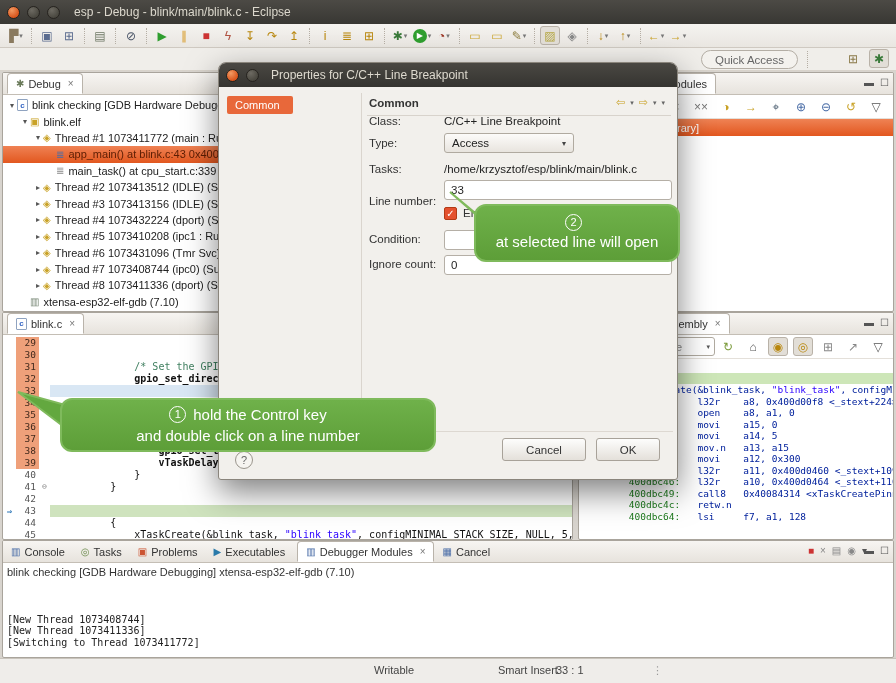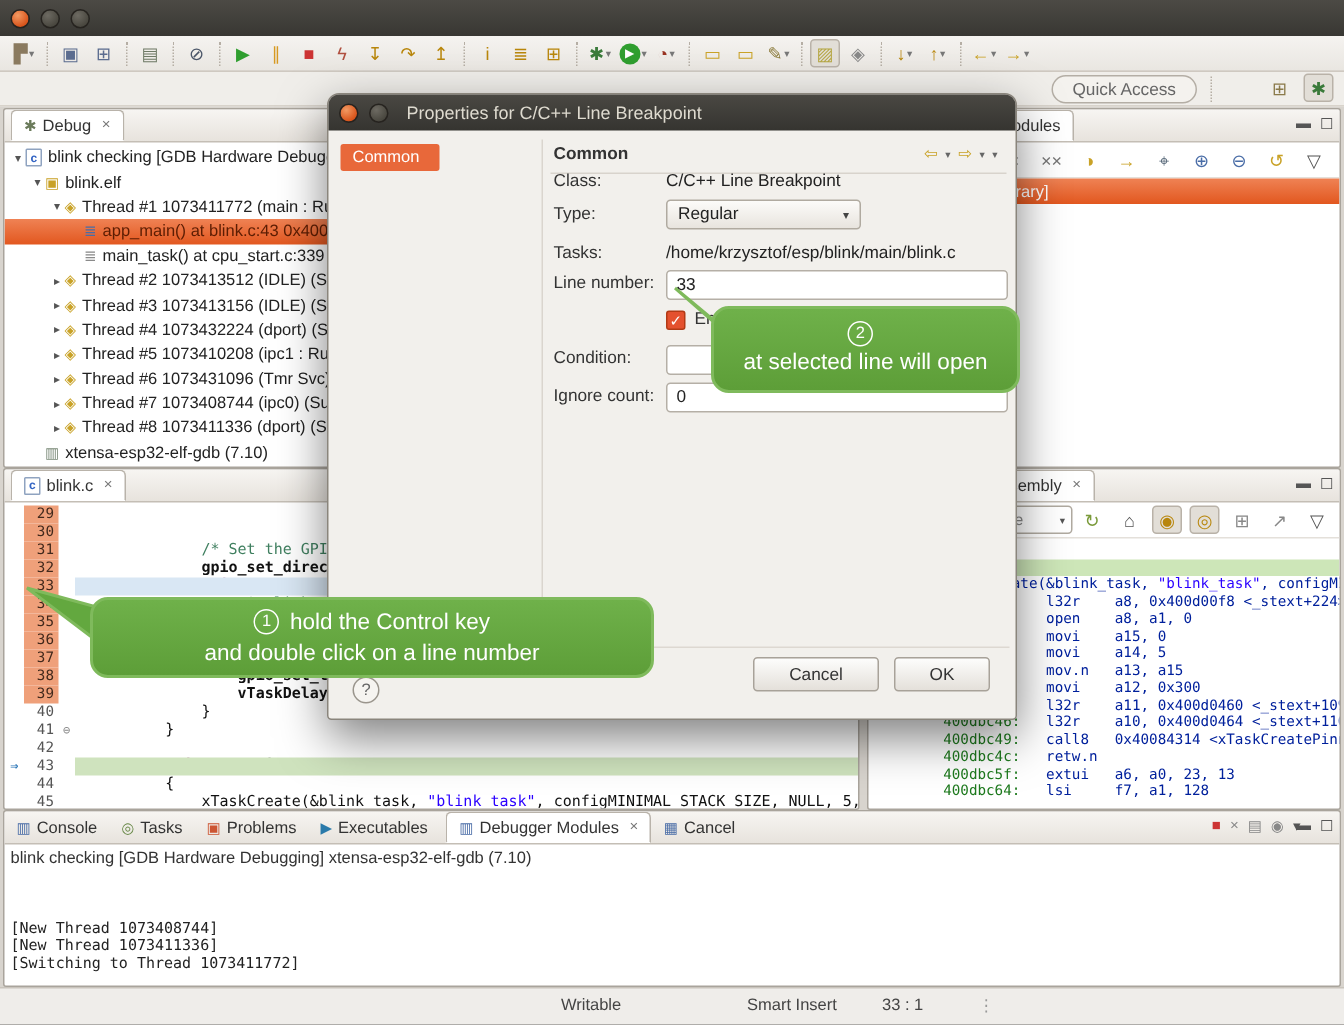--- a/index.html
+++ b/index.html
@@ -104,21 +104,21 @@
   #console-tabs { display:flex; align-items:flex-end; height:22px; }
   #console-icons { position:absolute; right:26px; top:4px; display:flex; gap:6px; font-size:10px; }
   #console-header { font-size:11px; color:#333; padding:3px 4px 1px 4px; }
   #console-body { font-family:"DejaVu Sans Mono", monospace; font-size:10px; line-height:11.5px;
     color:#222; padding-left:4px; white-space:pre; overflow:hidden; }
 
   
   #statusbar { position:absolute; left:0; right:0; bottom:0; height:25px; background:#efedea;
     border-top:1px solid #c9c4bc; font-size:11px; color:#444; }
   #statusbar span { position:absolute; top:5px; }
-  #st-writable { left:374px; } #st-insert { left:498px; } #st-pos { left:588px; }
+  #st-writable { left:374px; } #st-insert { left:498px; } #st-pos { left:556px; }
   #st-handle { left:652px; color:#999; letter-spacing:1px; }
 
   
   #dialog { position:absolute; left:218px; top:62px; width:460px; height:418px; z-index:10;
     background:#f2f0ec; border:1px solid #8a857c; border-radius:8px 8px 3px 3px;
     box-shadow:0 12px 32px rgba(0,0,0,.5); }
   #dialog-titlebar { height:24px; background:linear-gradient(#4a4843,#353430);
     border-radius:7px 7px 0 0; display:flex; align-items:center; }
   #dialog-titlebar .wbtn { width:13px; height:13px; }
   #dialog-title { color:#dedacf; font-size:12px; margin-left:12px; }
@@ -171,20 +171,21 @@
 </style>
 </head>
 <body>
 
 <div id="app">
 
   <div id="titlebar">
     <span class="wbtn close"></span>
     <span class="wbtn gray"></span>
     <span class="wbtn gray"></span>
+    <span id="window-title">esp - Debug - blink/main/blink.c - Eclipse</span>
   </div>
 
   <div id="toolbar">
 
     <span id="toolbar-overflow"></span>
 
       <div class="tbi">
         <span class="g" style="color: rgb(138, 122, 95);">▛</span>
         <span class="drop">▾</span>
       </div>
@@ -770,23 +771,20 @@
         <span class=" addr">400dbc46:   </span><span class=" mn">l32r    </span><span class=" ops">a10, 0x400d0464 &lt;_stext+1100&gt;</span></div>
 
         <div class="aline">
           
         <span class=" addr">400dbc49:   </span><span class=" mn">call8   </span><span class=" ops">0x40084314 &lt;xTaskCreatePinned</span></div>
 
         <div class="aline">
           
         <span class=" addr">400dbc4c:   </span><span class=" mn">retw.n</span></div>
 
-        <div class="aline">
-          
-        <span class=" addr">400dbc5f:   </span><span class=" mn">extui   </span><span class=" ops">a6, a0, 23, 13</span></div>
 
 
         <div class="aline">
           
         <span class=" addr">400dbc64:   </span><span class=" mn">lsi     </span><span class=" ops">f7, a1, 128</span></div>
 
         <div class="aline">
           
         </div>
 
@@ -882,28 +880,28 @@
       <span class="drop">▾</span>
       <span class="drop">▾</span>
     </div>
     <div id="dialog-hsep"></div>
 
     <span class="dlabel" style="top:52px;">Class:</span>
     <span class="dval" style="top:52px;">C/C++ Line Breakpoint</span>
 
     <span class="dlabel" style="top:74px;">Type:</span>
     <div id="dialog-type-combo">
-      <span>Regular</span>
+      <span>Access</span>
       <span class="drop">▾</span>
     </div>
 
     <span class="dlabel" style="top:100px;">Tasks:</span>
     <span class="dval" style="top:100px;">/home/krzysztof/esp/blink/main/blink.c</span>
 
-    <span class="dlabel" style="top:120px;">Line number:</span>
+    <span class="dlabel" style="top:132px;">Line number:</span>
     <div class="dinput" style="top:117px;">33</div>
 
     <div id="dialog-check">✓</div>
     <span id="dialog-check-label">Enabled</span>
 
     <span class="dlabel" style="top:170px;">Condition:</span>
     <div class="dinput" style="top:167px;"></div>
 
     <span class="dlabel" style="top:195px;">Ignore count:</span>
     <div class="dinput" style="top:192px;">0</div>

